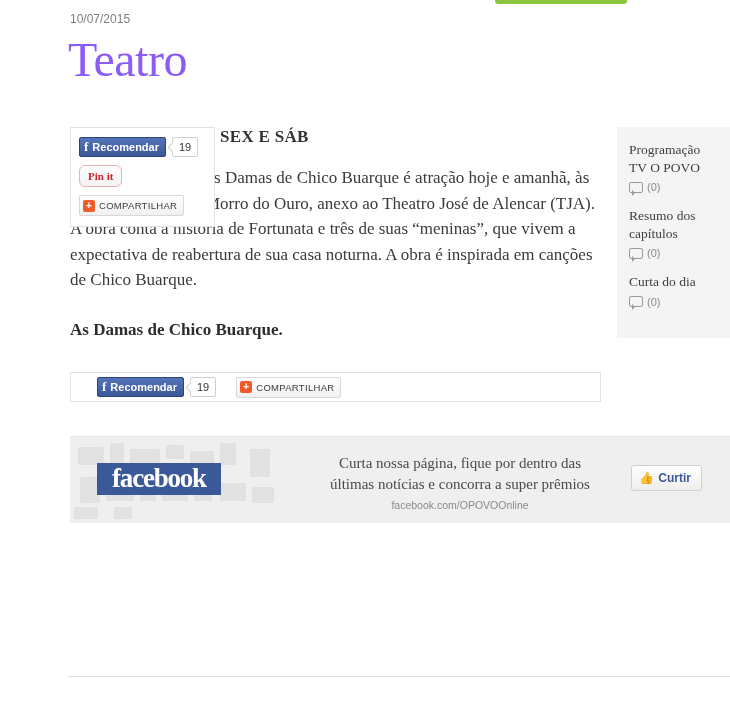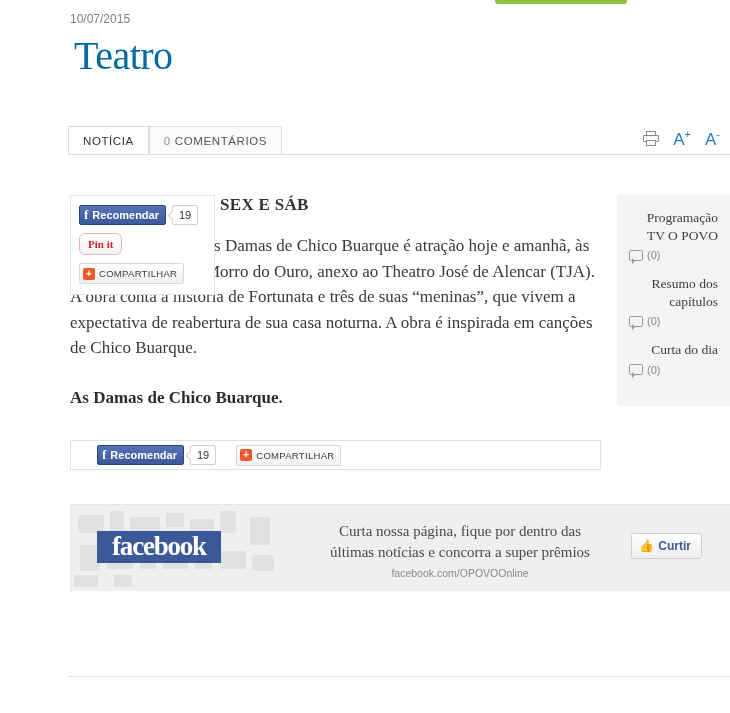--- a/index.html
+++ b/index.html
@@ -48,24 +48,24 @@
   }
   .date {
     color: #7d7d7d;
     font-size: 12px;
     margin-top: 12px;
     margin-left: 2px;
     font-family: "Liberation Sans", sans-serif;
   }
   .headline {
     font-family: "Liberation Serif", serif;
-    font-size: 40px;
-    color: #0369a1;
+    font-size: 48px;
+    color: #8b5cf6;
     font-weight: normal;
-    margin: 6px 0 0 6px;
+    margin: 6px 0 0 0;
     letter-spacing: -0.5px;
   }
   .tabs-row {
     position: relative;
     margin-top: 46px;
     height: 29px;
     border-bottom: 1px solid #dcdcdc;
     width: 662px;
   }
   .tab {
@@ -283,21 +283,20 @@
     position: absolute;
     right: 0;
     top: 0;
     width: 113px;
     background: #f4f4f4;
     padding: 14px 12px 16px 12px;
     box-sizing: border-box;
   }
   .side-item {
     margin-bottom: 14px;
-    text-align: right;
   }
   .side-title {
     font-family: "Liberation Serif", serif;
     font-size: 13.5px;
     color: #3f3f3f;
     line-height: 1.3;
     margin-bottom: 5px;
   }
   .side-comments {
     display: flex;
@@ -428,33 +427,20 @@
 
   <div class="topbar-green"></div>
   <div class="side-strip"></div>
 
   <div class="content">
 
     <div class="date">10/07/2015</div>
 
     <h1 class="headline">Teatro</h1>
 
-    <div class="tabs-row">
-      <span class="tab active">NOTÍCIA</span><span class="tab"><span class="cnt">0</span><span>COMENTÁRIOS</span></span>
-
-      <div class="tools">
-        <span class="tool-print">
-          <span class="top"></span>
-          <span class="body"></span>
-          <span class="out"></span>
-        </span>
-        <span class="tool-font"><span>A</span><sup>+</sup></span>
-        <span class="tool-font"><span>A</span><sup>-</sup></span>
-      </div>
-    </div>
 
     <div class="body-area">
 
       <div class="sidebar">
         <div class="side-item">
           <div class="side-title">Programação TV O POVO</div>
           <div class="side-comments">
             <span class="bubble"></span>
             <span>(0)</span>
           </div>

